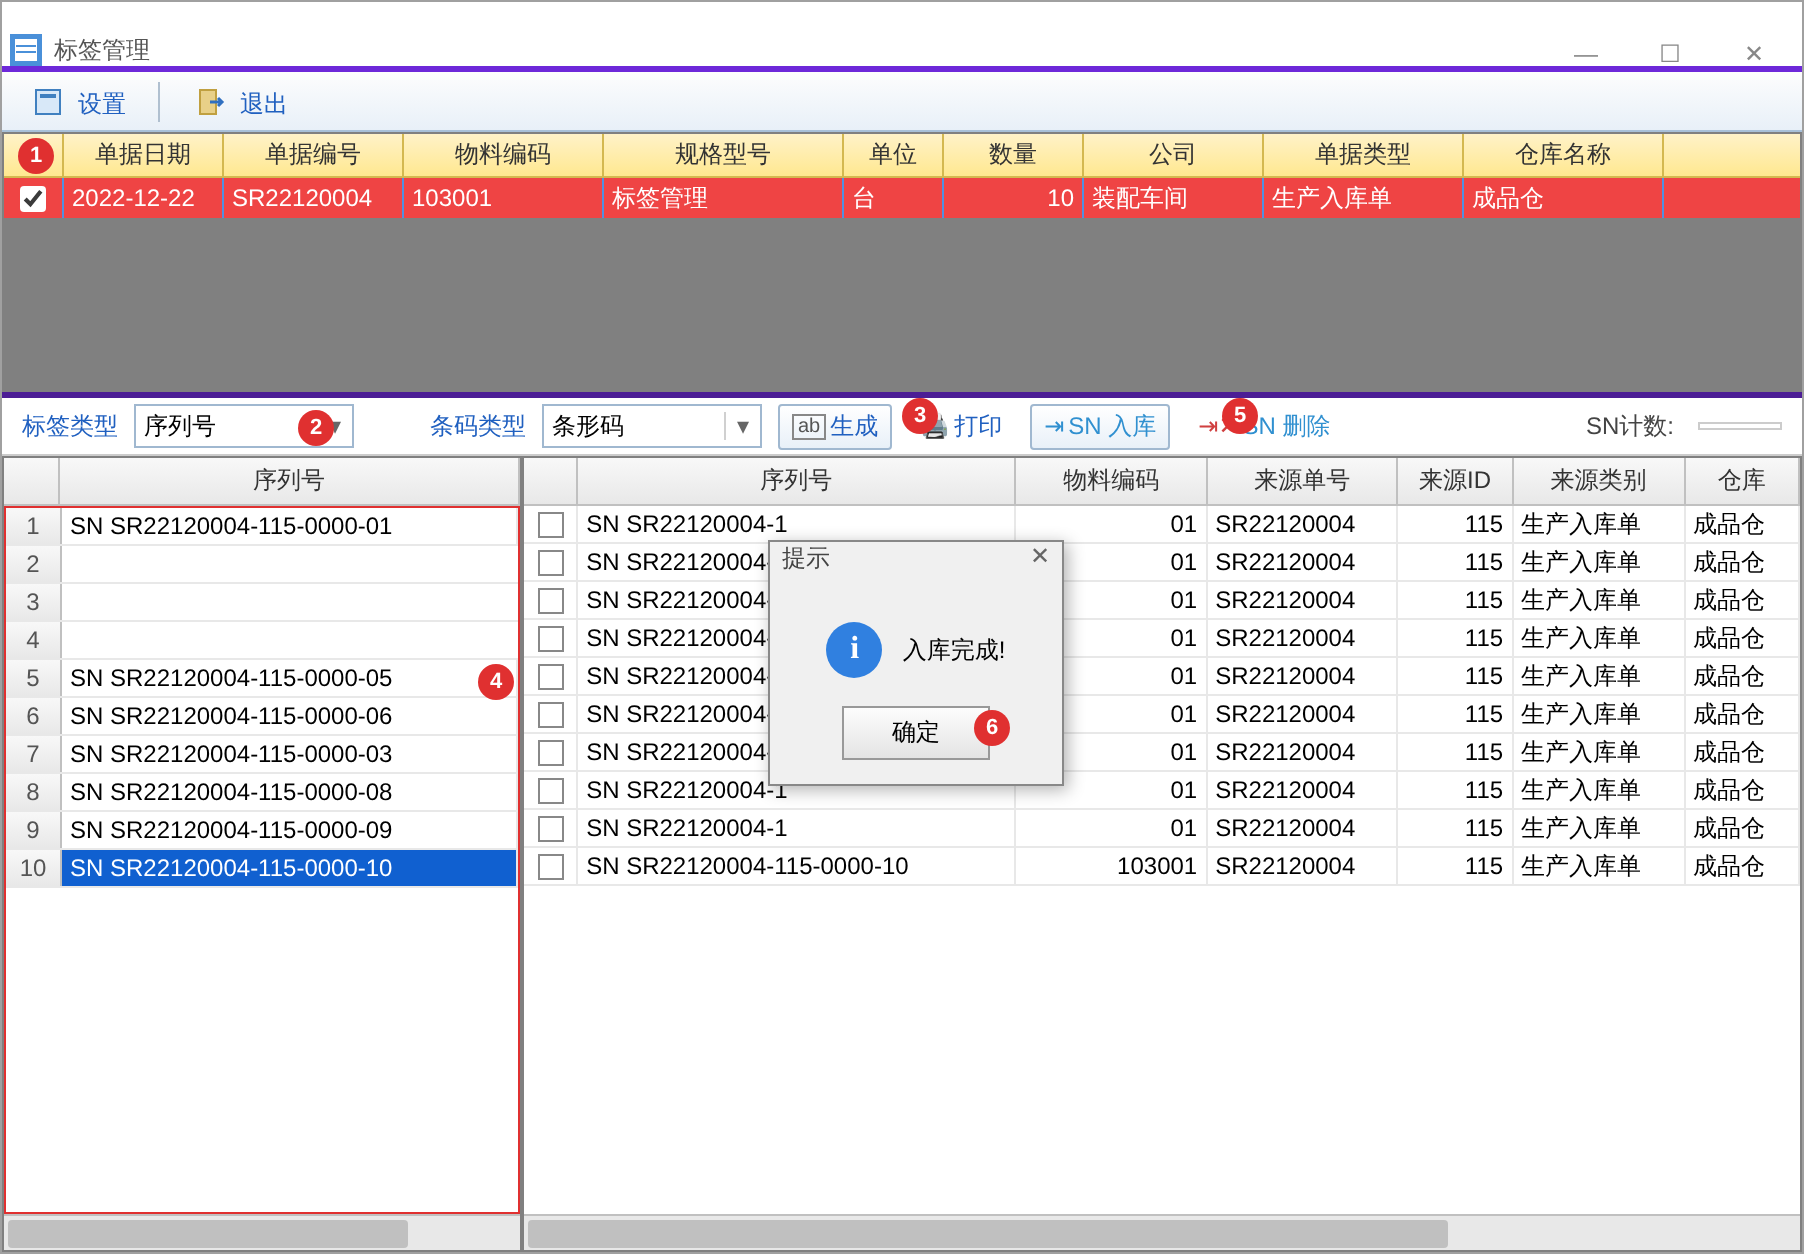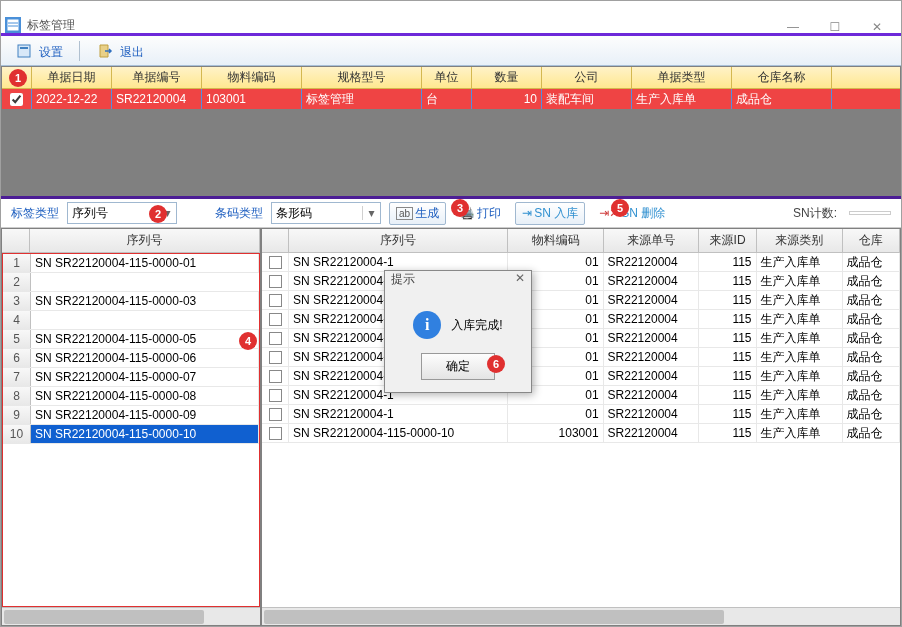--- a/index.html
+++ b/index.html
@@ -176,36 +176,35 @@
    <div class="gbody" id="leftbody">
           <div class="gr">
             <div class="rc rn">1</div>
             <div class="rc lcol">SN SR22120004-115-0000-01</div>
           </div>
           <div class="gr">
             <div class="rc rn">2</div>
           </div>
           <div class="gr">
             <div class="rc rn">3</div>
-            <div class="rc lcol">SN SR22120004-115-0000-03</div>
           </div>
           <div class="gr">
             <div class="rc rn">4</div>
           </div>
           <div class="gr">
             <div class="rc rn">5</div>
             <div class="rc lcol">SN SR22120004-115-0000-05</div>
           </div>
           <div class="gr">
             <div class="rc rn">6</div>
             <div class="rc lcol">SN SR22120004-115-0000-06</div>
           </div>
           <div class="gr">
             <div class="rc rn">7</div>
-            <div class="rc lcol">SN SR22120004-115-0000-07</div>
+            <div class="rc lcol">SN SR22120004-115-0000-03</div>
           </div>
           <div class="gr">
             <div class="rc rn">8</div>
             <div class="rc lcol">SN SR22120004-115-0000-08</div>
           </div>
           <div class="gr">
             <div class="rc rn">9</div>
             <div class="rc lcol">SN SR22120004-115-0000-09</div>
           </div>
           <div class="gr sel">

